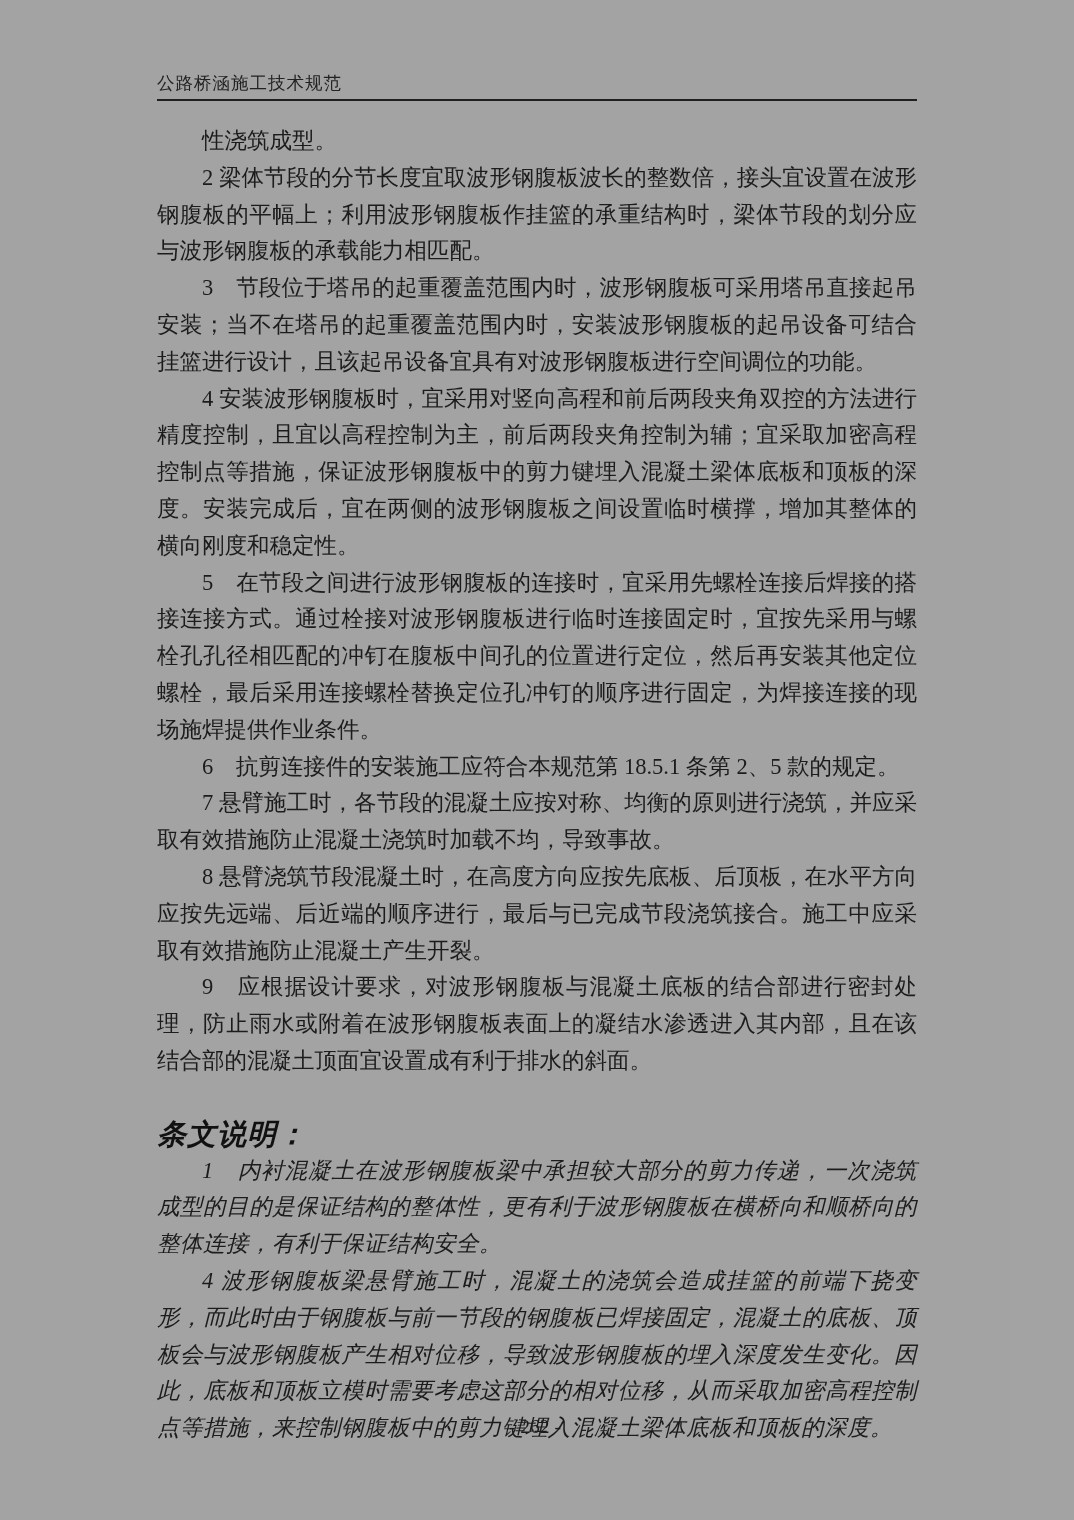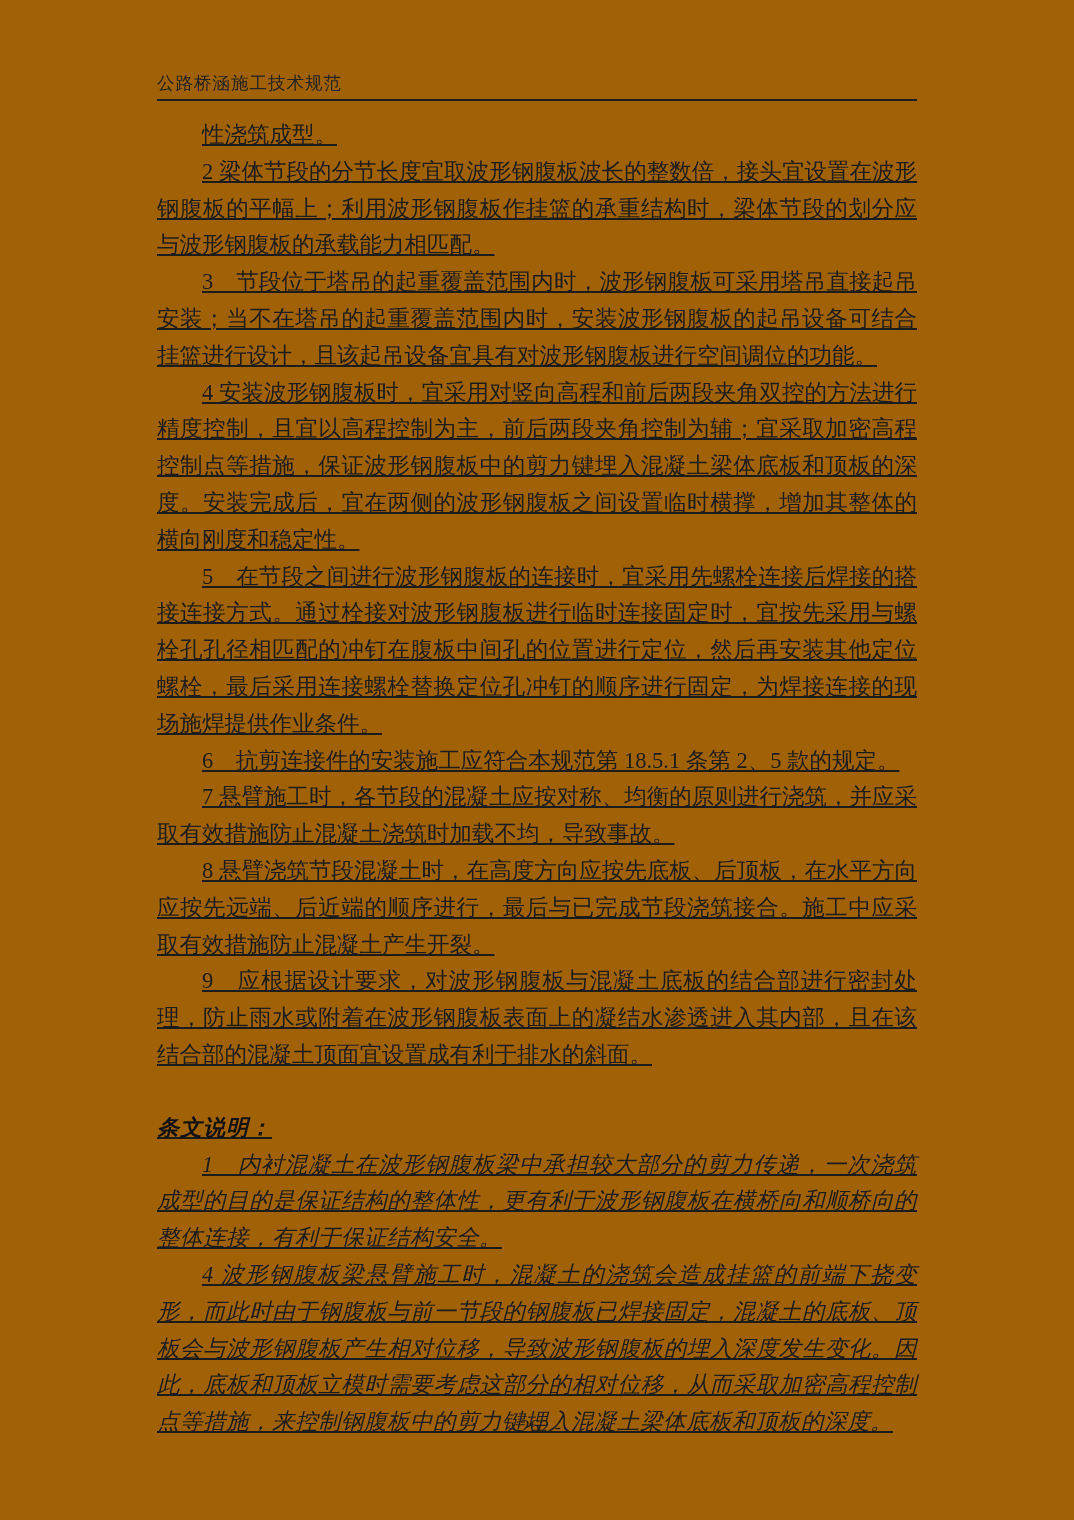--- a/index.html
+++ b/index.html
@@ -5,58 +5,57 @@
   html, body {
     margin: 0;
     padding: 0;
     background: #ffffff;
   }
   .page {
     position: relative;
     width: 1074px;
     height: 1520px;
     margin: 0 auto;
-    background: #a16207;
+    background: #a3a3a3;
     box-sizing: border-box;
     padding: 0 157px;
     color: #1b1b1b;
     font-family: "Liberation Serif", "DejaVu Serif", serif;
     overflow: hidden;
   }
   .running-head {
     padding-top: 72px;
     font-size: 17.5px;
     line-height: 22px;
     letter-spacing: 1px;
     color: #222222;
   }
   .header-rule {
     border: none;
     border-bottom: 2px solid #1f1f1f;
     margin: 5px 0 0 0;
   }
   main.doc-body {
-    margin-top: 16px;
+    margin-top: 22px;
     font-size: 22.5px;
     line-height: 36.8px;
     text-align: justify;
     color: #1c1c1c;
-    text-decoration: underline;
   }
   main.doc-body p {
     margin: 0;
     text-indent: 2em;
     word-break: break-all;
   }
   p.continuation {
     text-indent: 0;
   }
   .commentary-heading {
     margin: 36px 0 0 0;
-    font-size: 22px;
+    font-size: 29px;
     line-height: 36.8px;
     font-weight: bold;
     font-style: italic;
     letter-spacing: 1px;
     color: #111111;
   }
   .commentary p {
     font-style: italic;
     letter-spacing: 0.5px;
   }

